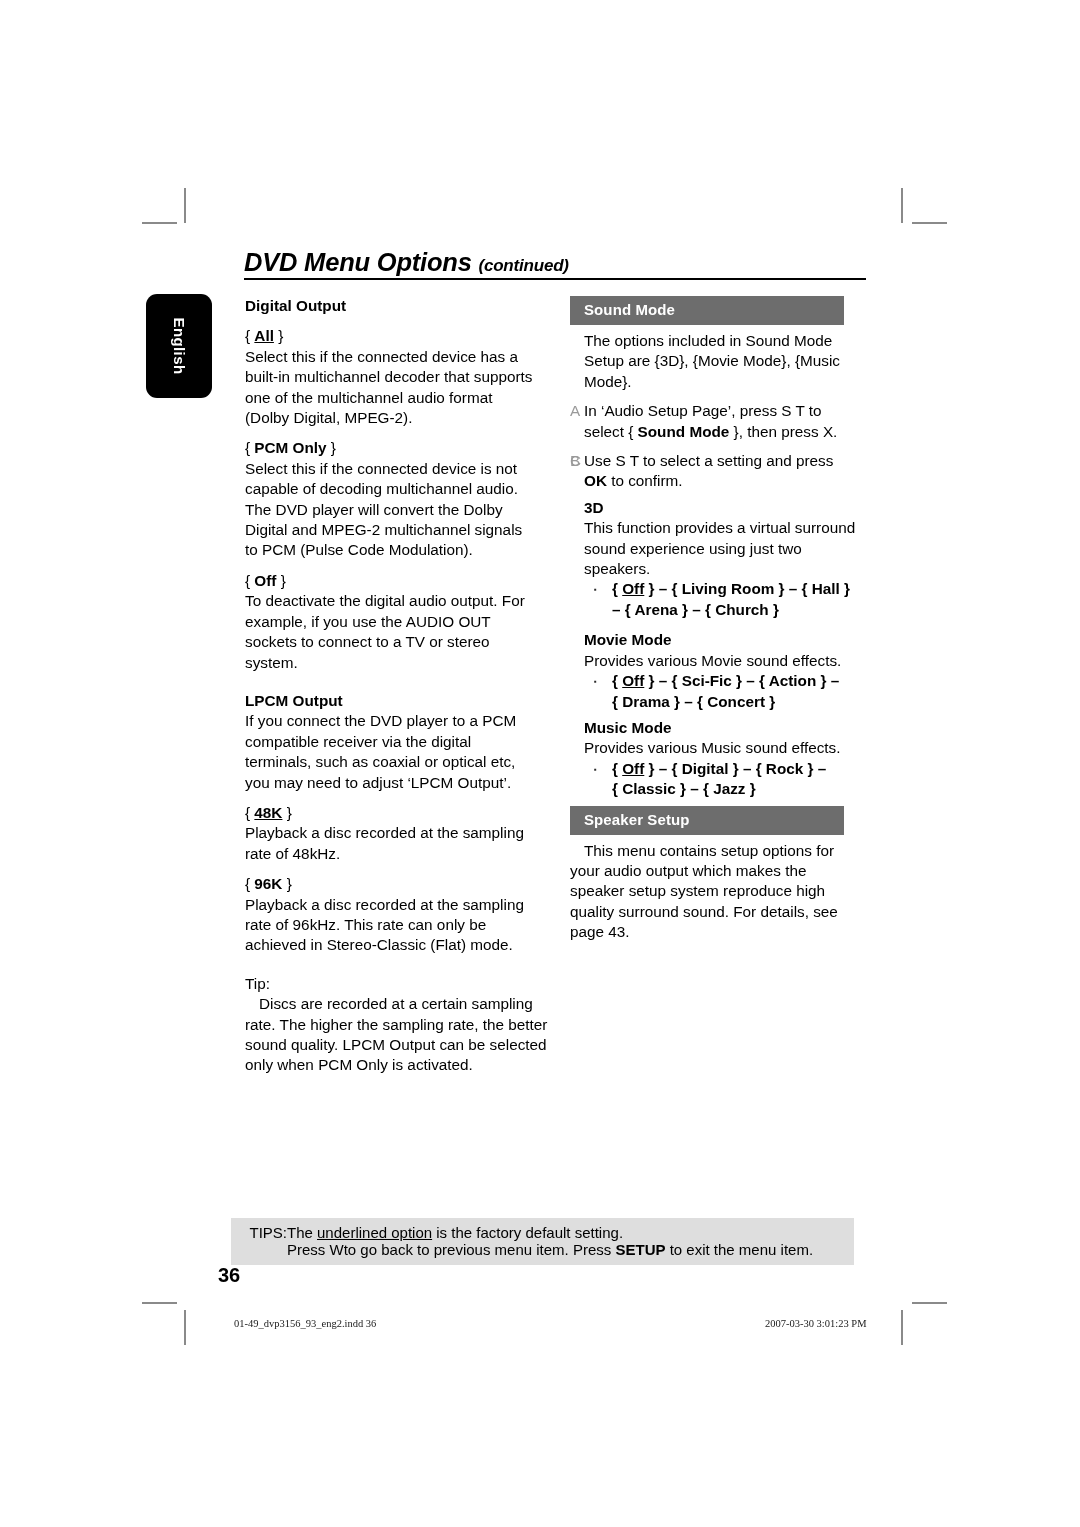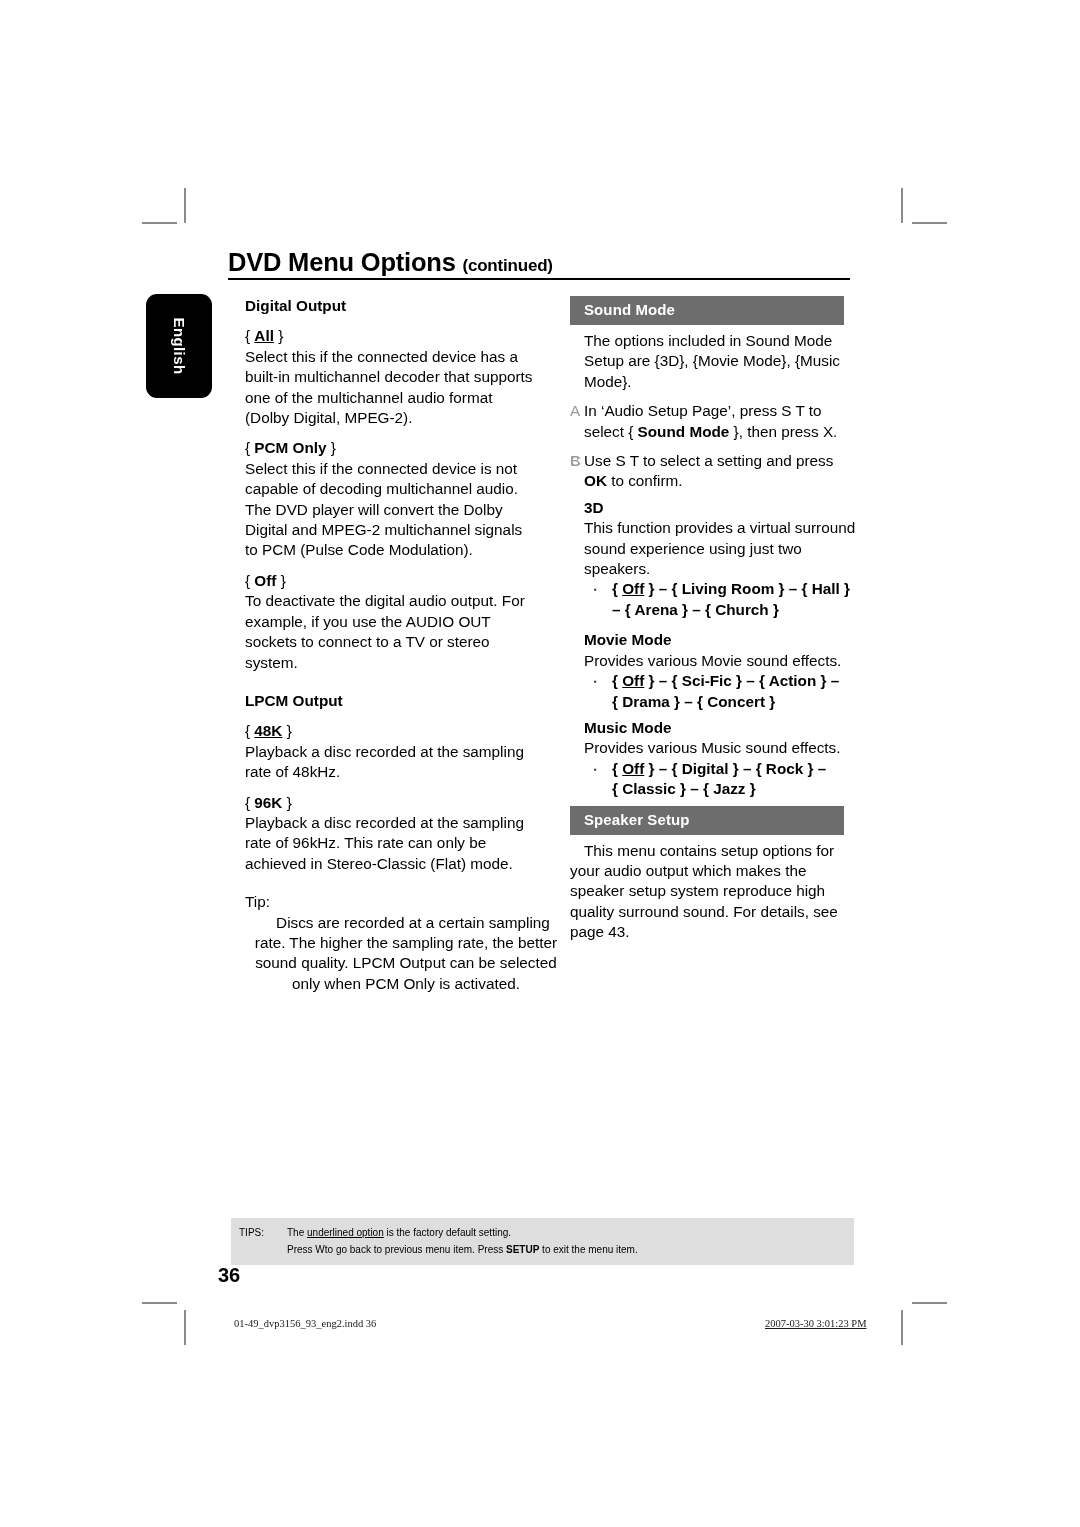--- a/index.html
+++ b/index.html
@@ -20,23 +20,24 @@
   .crop-mark {
     position: absolute;
     background: #8a8a8a;
   }
   .crop-v { width: 2px; }
   .crop-h { height: 2px; }
 
   
   #title-block {
     position: absolute;
-    left: 228px;
+    left: 244px;
     top: 248px;
     width: 622px;
+    font-style: italic;
   }
   #title-line {
     font-size: 25px;
     font-weight: bold;
     letter-spacing: -0.2px;
     white-space: nowrap;
     line-height: 1.12;
   }
   #title-main { font-size: 25.5px; font-weight: bold; }
   #title-cont { font-size: 17px; font-weight: bold; }
@@ -154,22 +155,23 @@
     position: absolute;
     left: 231px;
     top: 1218px;
     width: 623px;
     background: #dedede;
     padding: 6px 0 7px 0;
     box-sizing: border-box;
   }
   .tips-row {
     display: flex;
-    font-size: 10px;
+    font-size: 15px;
     line-height: 17px;
+    text-align: right;
   }
   .tips-label {
     width: 56px;
     padding-left: 8px;
     box-sizing: border-box;
     flex: 0 0 56px;
   }
   .tips-text b { font-weight: bold; }
 
   
@@ -192,21 +194,20 @@
     margin-left: 32px;
   }
   #print-footer-right {
     position: absolute;
     left: 765px;
     top: 1318px;
     font-size: 10.5px;
     font-family: "Liberation Serif", serif;
     color: #1a1a1a;
     white-space: nowrap;
-    text-decoration: underline;
   }
 </style>
 </head>
 <body>
 
 <div class="crop-mark crop-v" style="left:184px;  top:188px;  height:35px;"></div>
 <div class="crop-mark crop-h" style="left:142px;  top:222px;  width:35px;"></div>
 <div class="crop-mark crop-v" style="left:901px;  top:188px;  height:35px;"></div>
 <div class="crop-mark crop-h" style="left:912px;  top:222px;  width:35px;"></div>
 <div class="crop-mark crop-v" style="left:184px; top:1310px; height:35px;"></div>
@@ -236,32 +237,33 @@
   <div class="gap"></div>
   <p class="opt"><span>{ </span><b>PCM Only</b><span> }</span></p>
   <p>Select this if the connected device is not capable of decoding multichannel audio. The DVD player will convert the Dolby Digital and MPEG-2 multichannel signals to PCM (Pulse Code Modulation).</p>
 
   <div class="gap"></div>
   <p class="opt"><span>{ </span><b>Off</b><span> }</span></p>
   <p>To deactivate the digital audio output. For example, if you use the AUDIO OUT sockets to connect to a TV or stereo system.</p>
 
   <div class="gap-lg"></div>
   <p class="subhead">LPCM Output</p>
+  <p>If you connect the DVD player to a PCM compatible receiver via the digital terminals, such as coaxial or optical etc, you may need to adjust ‘LPCM Output’.</p>
 
   <div class="gap"></div>
   <p class="opt"><span>{ </span><b class="u">48K</b><span> }</span></p>
   <p>Playback a disc recorded at the sampling rate of 48kHz.</p>
 
   <div class="gap"></div>
   <p class="opt"><span>{ </span><b>96K</b><span> }</span></p>
   <p>Playback a disc recorded at the sampling rate of 96kHz. This rate can only be achieved in Stereo-Classic (Flat) mode.</p>
 
   <div class="gap-lg"></div>
   <p>Tip:</p>
-  <p class="tip-hang" style="width:322px;text-align:center;">Discs are recorded at a certain sampling rate. The higher the sampling rate, the better sound quality. LPCM Output can be selected only when PCM Only is activated.</p>
+  <p class="tip-hang" style="width:322px;">Discs are recorded at a certain sampling rate. The higher the sampling rate, the better sound quality. LPCM Output can be selected only when PCM Only is activated.</p>
 </div>
 
 <div id="col-right" class="col">
 
   <div class="section-bar">Sound Mode</div>
 
   <div class="gap-sm"></div>
   <p class="body-indent">The options included in Sound Mode Setup are {3D}, {Movie Mode}, {Music Mode}.</p>
 
   <div class="step body-indent">

